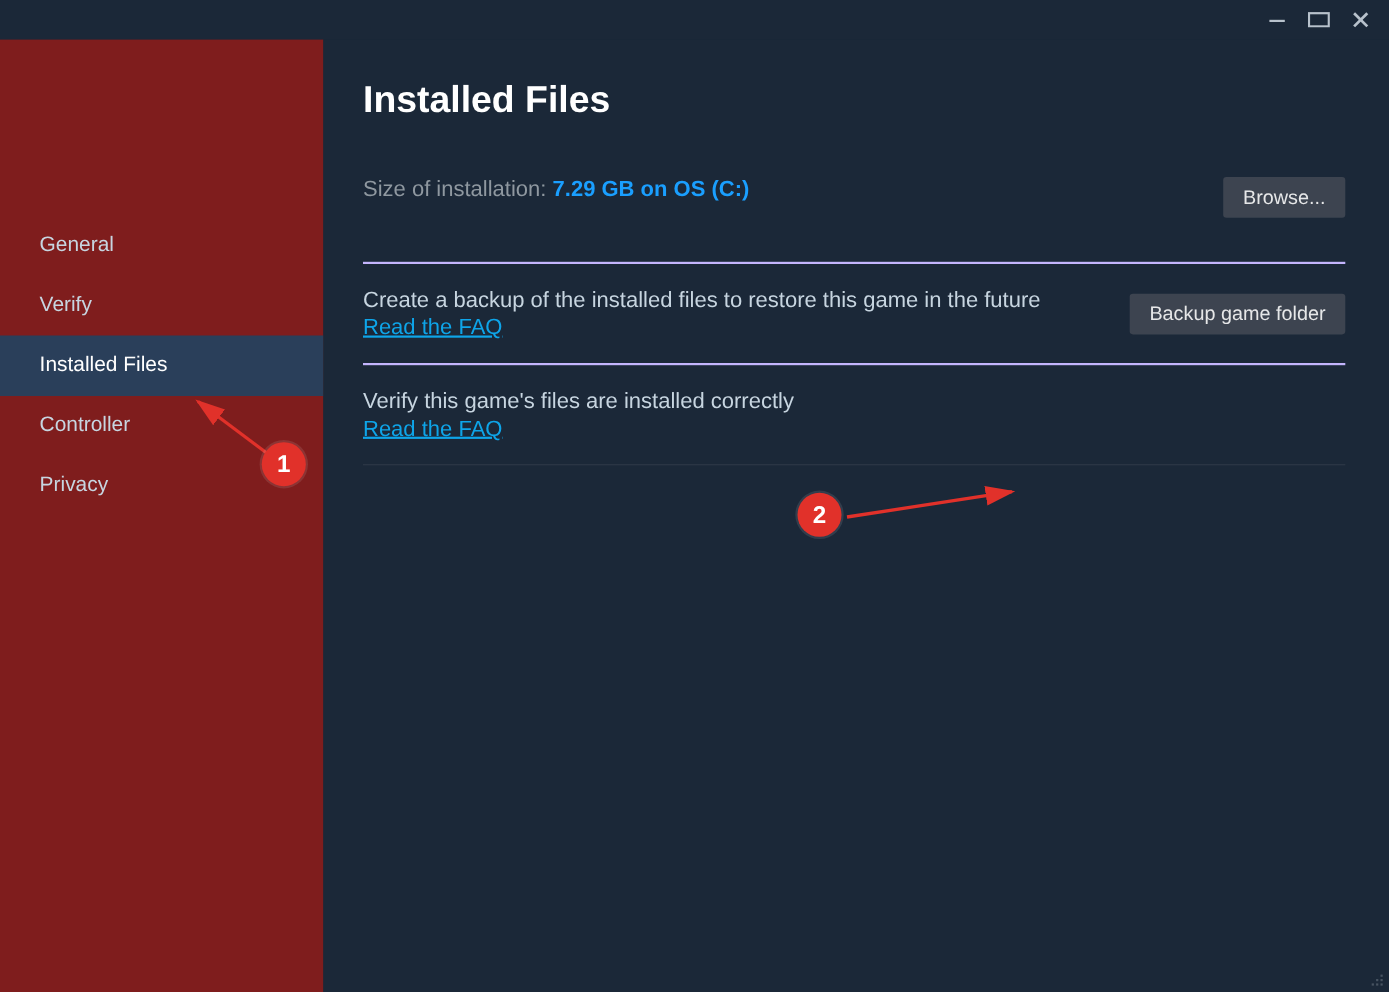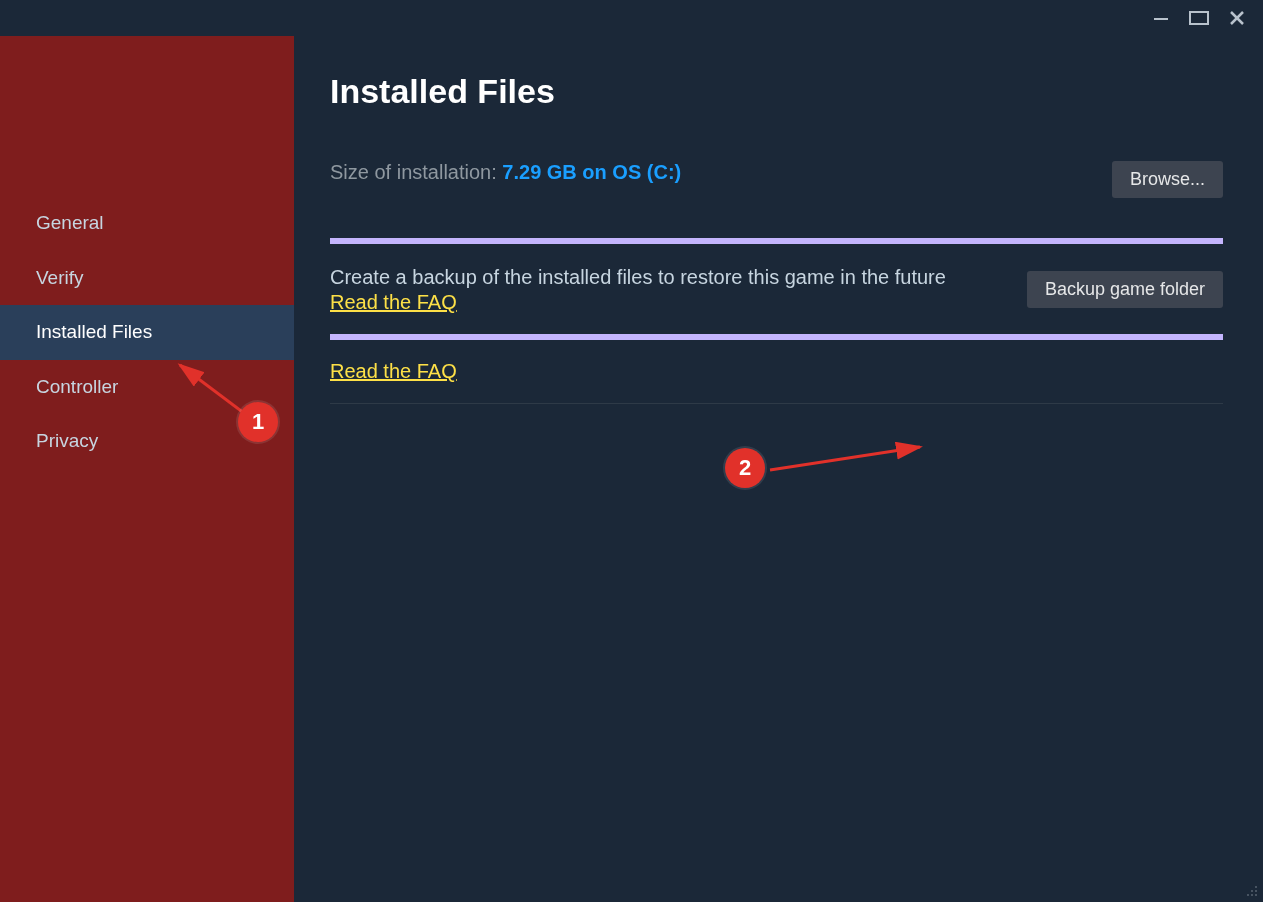--- a/index.html
+++ b/index.html
@@ -88,31 +88,31 @@
       border-radius: 3px;
       cursor: pointer;
       white-space: nowrap;
     }
     .section-row {
       display: flex;
       align-items: center;
       justify-content: space-between;
       gap: 30px;
       padding: 20px 0;
-      border-top: 6px solid #c4b5fd;
+      border-top: 2px solid #c4b5fd;
     }
     .section-row.last { border-bottom: 1px solid #2e3a47; }
     .section-text {
       font-size: 20px;
       color: #c7d5e0;
       line-height: 1.35;
       max-width: 640px;
     }
     .faq-link {
-      color: #fde047;
+      color: #0ea5e9;
       text-decoration: underline;
       font-size: 20px;
       cursor: pointer;
       margin-top: 32px;
     }
     .resize-grip {
       position: absolute;
       right: 6px;
       bottom: 6px;
       width: 14px;
@@ -193,20 +193,21 @@
         <div>
           <div class="section-text">Create a backup of the installed files to restore this game in the future</div>
           <span class="faq-link">Read the FAQ</span>
         </div>
         <button class="btn">Backup game folder</button>
       </div>
 
 
       <div class="section-row last">
         <div>
+          <div class="section-text">Verify this game's files are installed correctly</div>
           <span class="faq-link">Read the FAQ</span>
         </div>
       </div>
 
     </div>
   </div>
 
   <svg class="anno-arrow" style="left:170px; top:355px;" width="110" height="90">
     <defs>
         <marker id="ah1" markerWidth="10" markerHeight="10" refX="8" refY="3" orient="auto">

